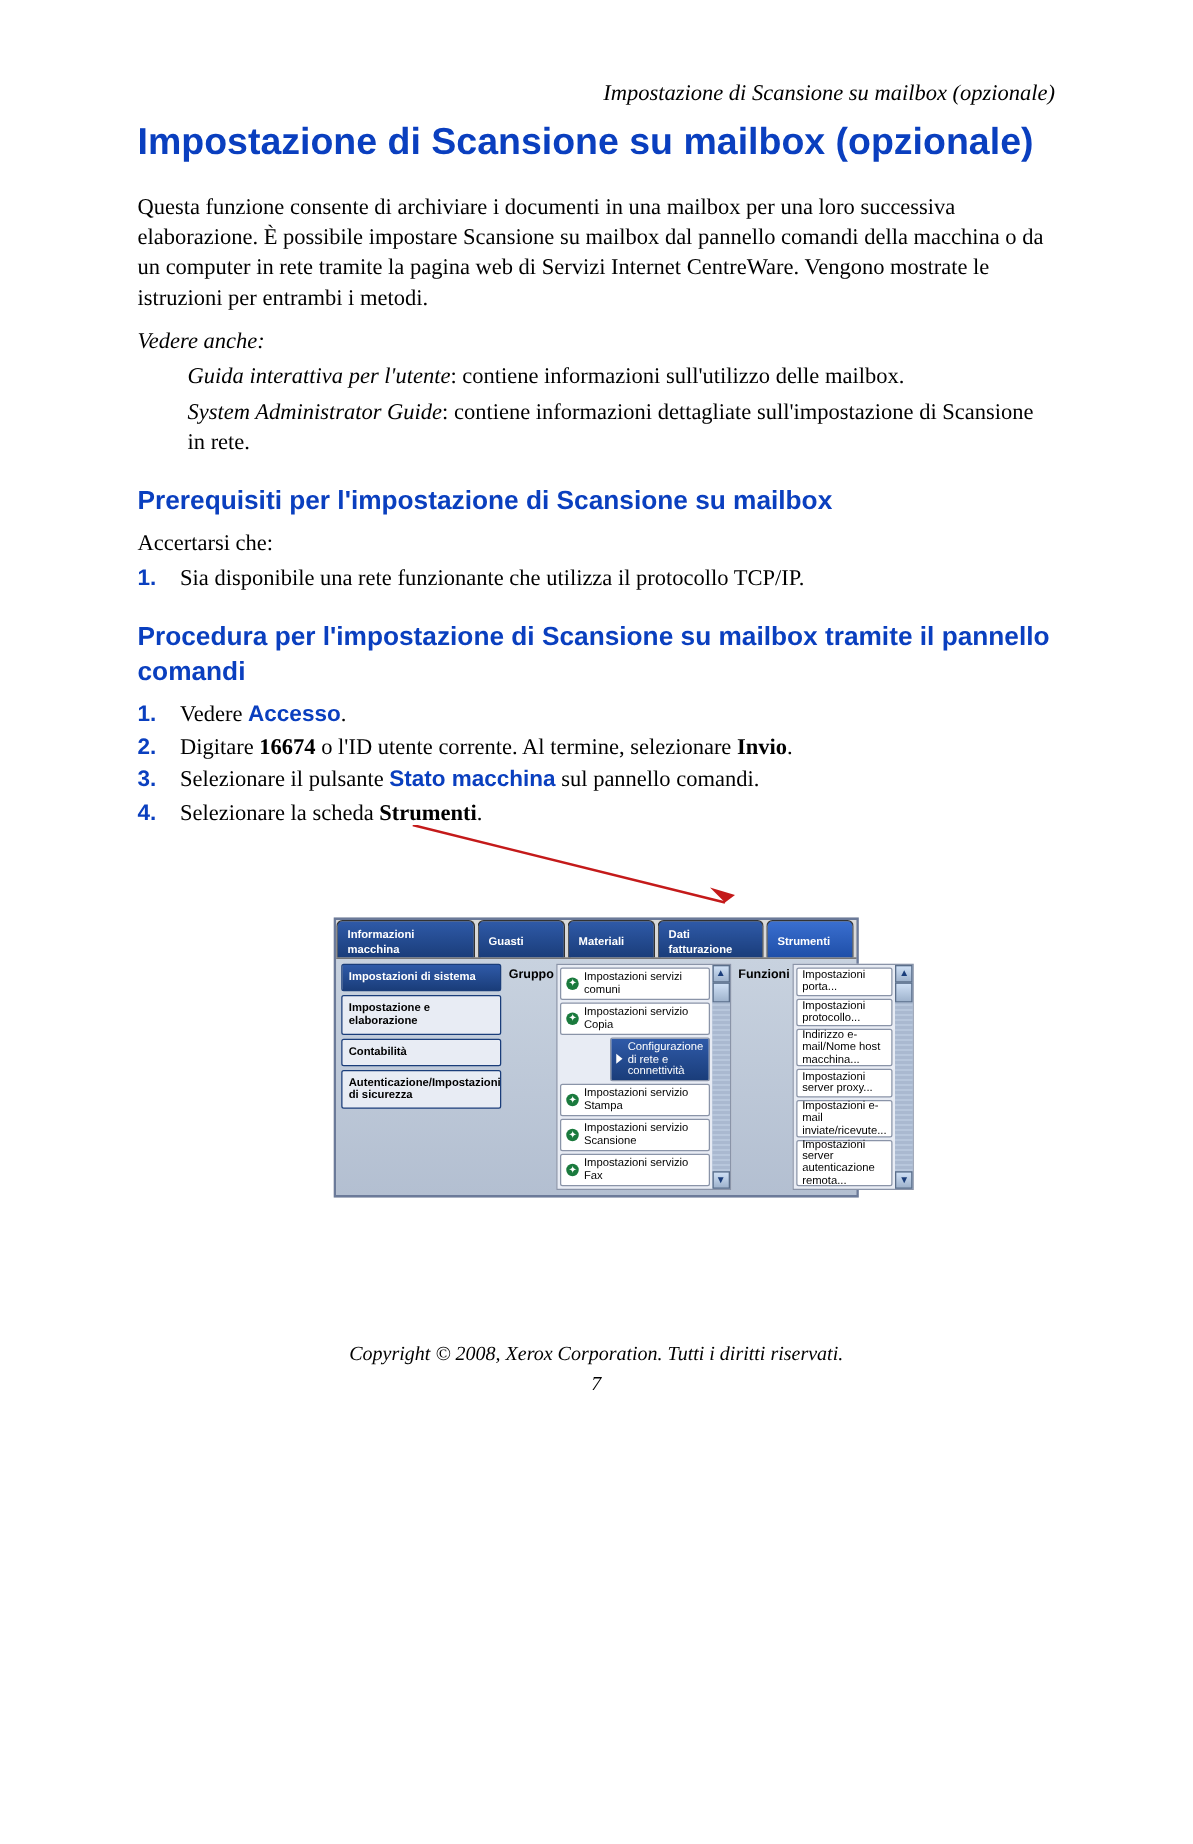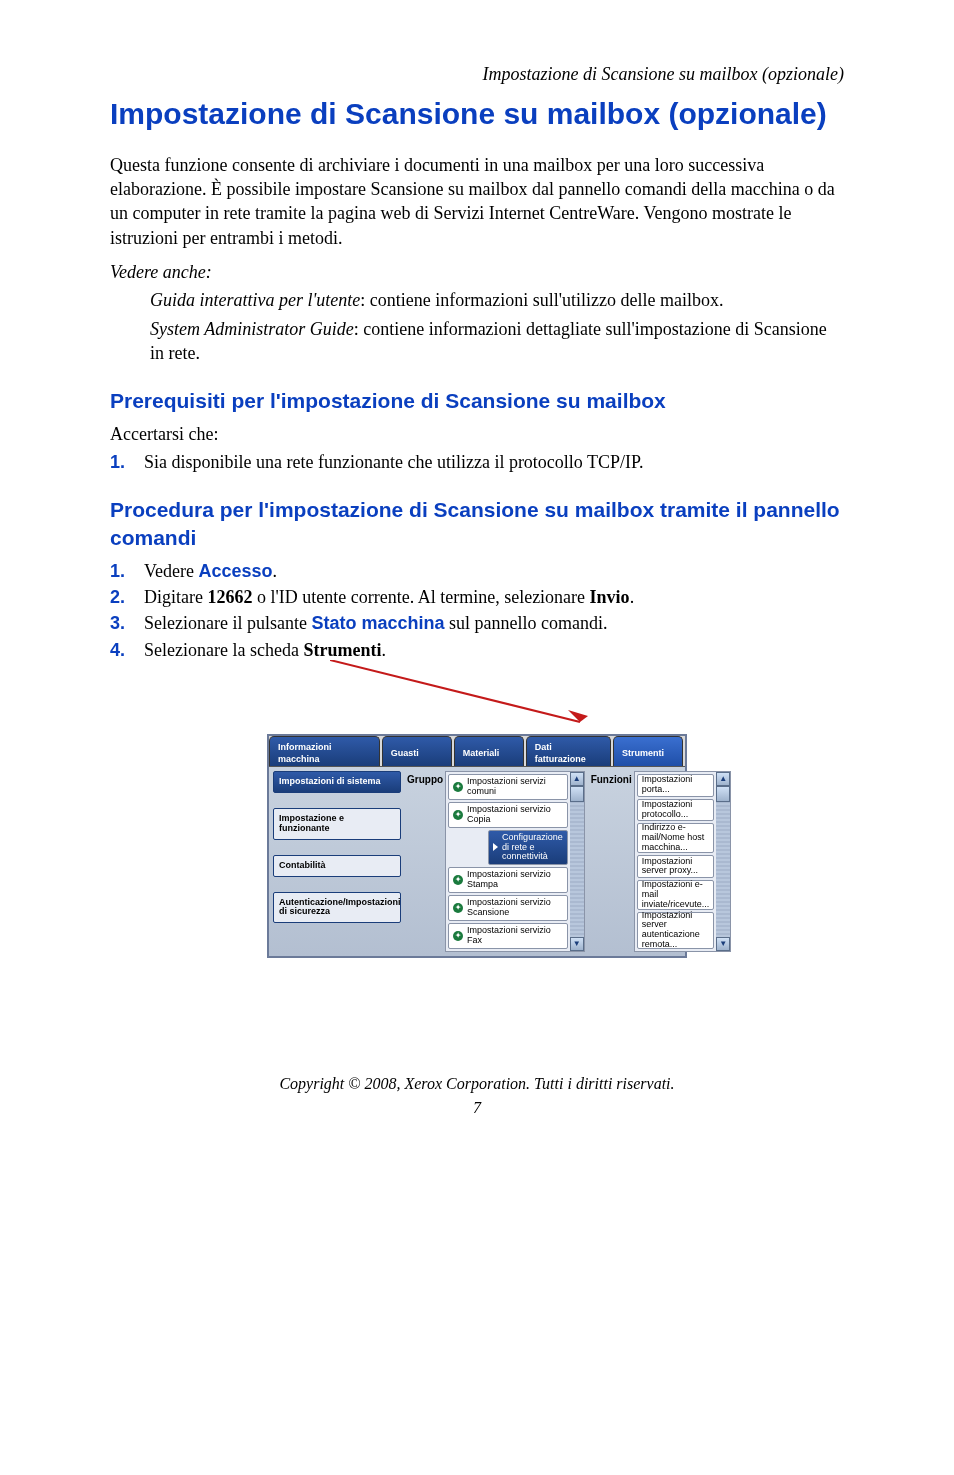--- a/index.html
+++ b/index.html
@@ -123,21 +123,21 @@
     background: linear-gradient(#c8d2df, #b3bfd1);
     border-top: 1px solid #555;
     padding: 4px;
     gap: 4px;
     height: 190px;
   }
   .ui-side {
     width: 128px;
     display: flex;
     flex-direction: column;
-    gap: 15px;
+    gap: 3px;
   }
   .ui-side-item {
     border: 1px solid #1a3d7a;
     border-radius: 2px;
     padding: 5px 5px;
     font-size: 9px;
     font-weight: bold;
     background: #e8ecf4;
     line-height: 1.1;
   }
@@ -277,21 +277,21 @@
   <ol class="steps">
     <li>
       <span class="num">1.</span>
       <span>
         <span>Vedere </span><span class="kw-blue">Accesso</span><span>.</span>
       </span>
     </li>
     <li>
       <span class="num">2.</span>
       <span>
-        <span>Digitare </span><span class="bold">12662</span><span> o l'ID utente corrente. Al termine, selezionare </span><span class="bold">Invio</span><span>.</span>
+        <span>Digitare </span><span class="bold">16674</span><span> o l'ID utente corrente. Al termine, selezionare </span><span class="bold">Invio</span><span>.</span>
       </span>
     </li>
     <li>
       <span class="num">3.</span>
       <span>
         <span>Selezionare il pulsante </span><span class="kw-blue">Stato macchina</span><span> sul pannello comandi.</span>
       </span>
     </li>
     <li>
       <span class="num">4.</span>
@@ -312,21 +312,21 @@
     <div class="ui-tabs">
       <div class="ui-tab">Informazioni macchina</div>
       <div class="ui-tab">Guasti</div>
       <div class="ui-tab">Materiali</div>
       <div class="ui-tab">Dati fatturazione</div>
       <div class="ui-tab active">Strumenti</div>
     </div>
     <div class="ui-body">
       <div class="ui-side">
         <div class="ui-side-item selected">Impostazioni di sistema</div>
-        <div class="ui-side-item">Impostazione e funzionante</div>
+        <div class="ui-side-item">Impostazione e elaborazione</div>
         <div class="ui-side-item">Contabilità</div>
         <div class="ui-side-item">Autenticazione/Impostazioni di sicurezza</div>
       </div>
 
       <div class="ui-col">
         <div class="ui-col-header">Gruppo</div>
         <div class="ui-listbox">
           <div class="ui-list-items">
             <div class="ui-item">
                 <span class="ic">✦</span>

